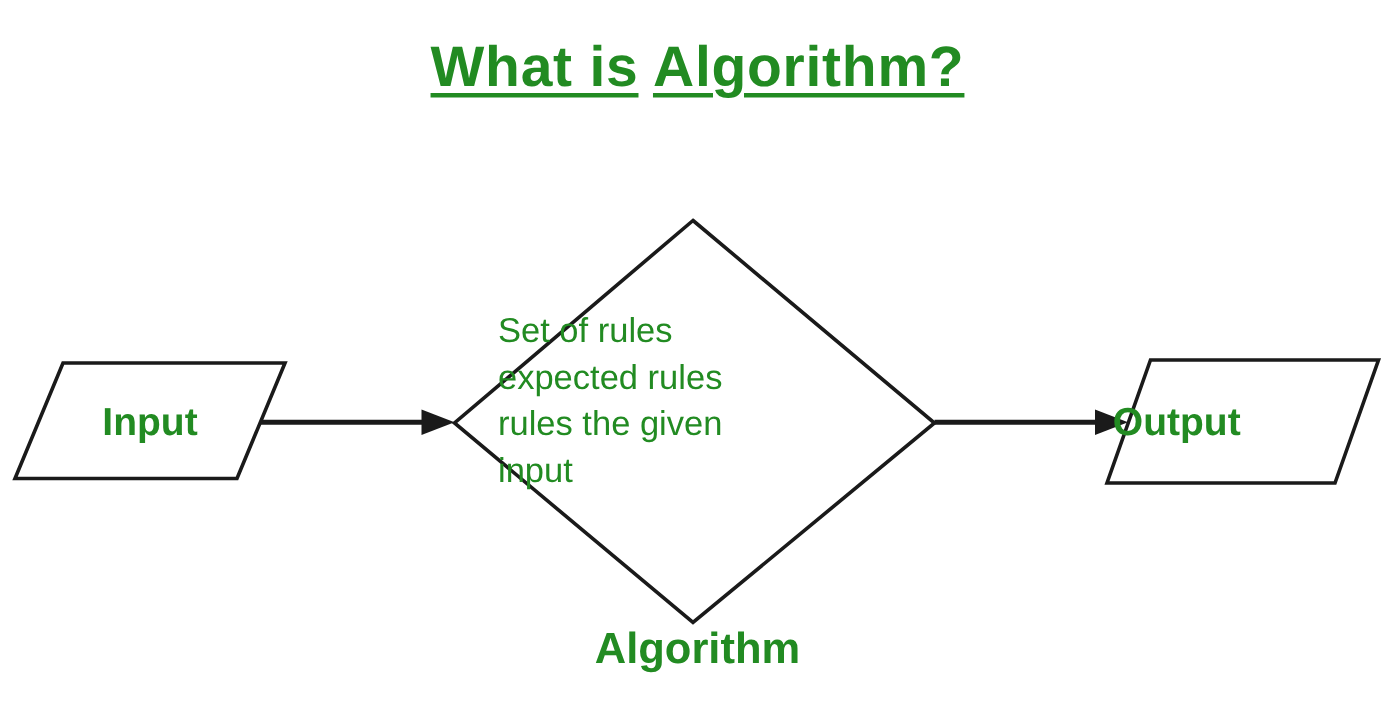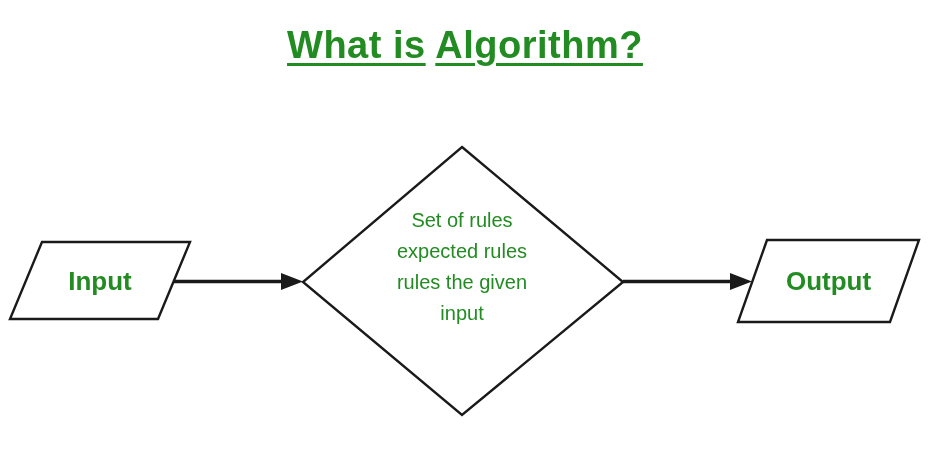--- a/index.html
+++ b/index.html
@@ -53,28 +53,28 @@
   .node-label {
     position: absolute;
     display: flex;
     align-items: center;
     justify-content: center;
     font-size: 26px;
     font-weight: bold;
     color: var(--color-green, #228B22);
   }
   .input-label  { left: 20px;  top: 243px; width: 160px; height: 76px; }
-  .output-label { left: 748px; top: 241px; width: 161px; height: 81px; }
+  .output-label { left: 704px; top: 241px; width: 161px; height: 81px; }
   .diamond-text {
     position: absolute;
     left: 332px;
     top: 205px;
     width: 260px;
-    text-align: center;
-    font-size: 20px;
+    text-align: left;
+    font-size: 23px;
     line-height: 31px;
     font-weight: normal;
     color: var(--color-green, #228B22);
   }
   .algorithm-caption {
     position: absolute;
     left: 365px;
     top: 417px;
     width: 200px;
     text-align: center;
@@ -113,14 +113,15 @@
 
   <div class="node-label output-label">Output</div>
 
   <div class="diamond-text">
     <div>Set of rules</div>
     <div>expected rules</div>
     <div>rules the given</div>
     <div>input</div>
   </div>
 
+  <div class="algorithm-caption">Algorithm</div>
 
 </div>
 
 </body></html>

